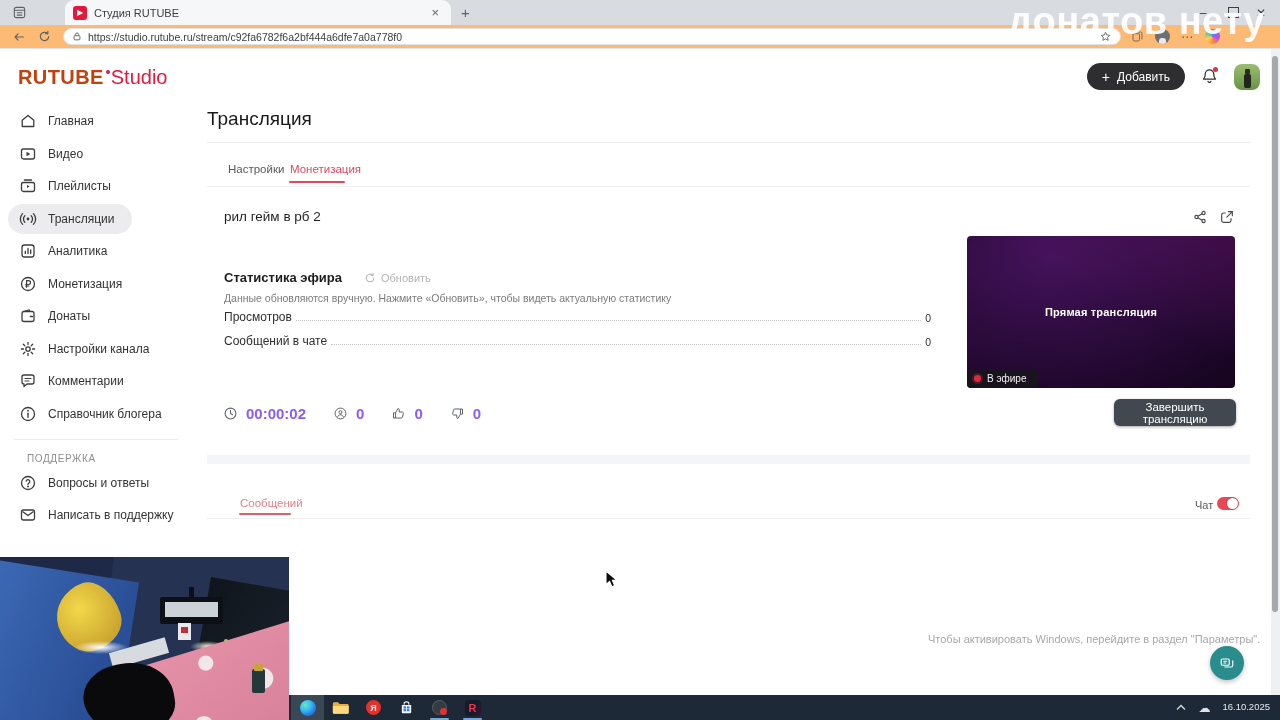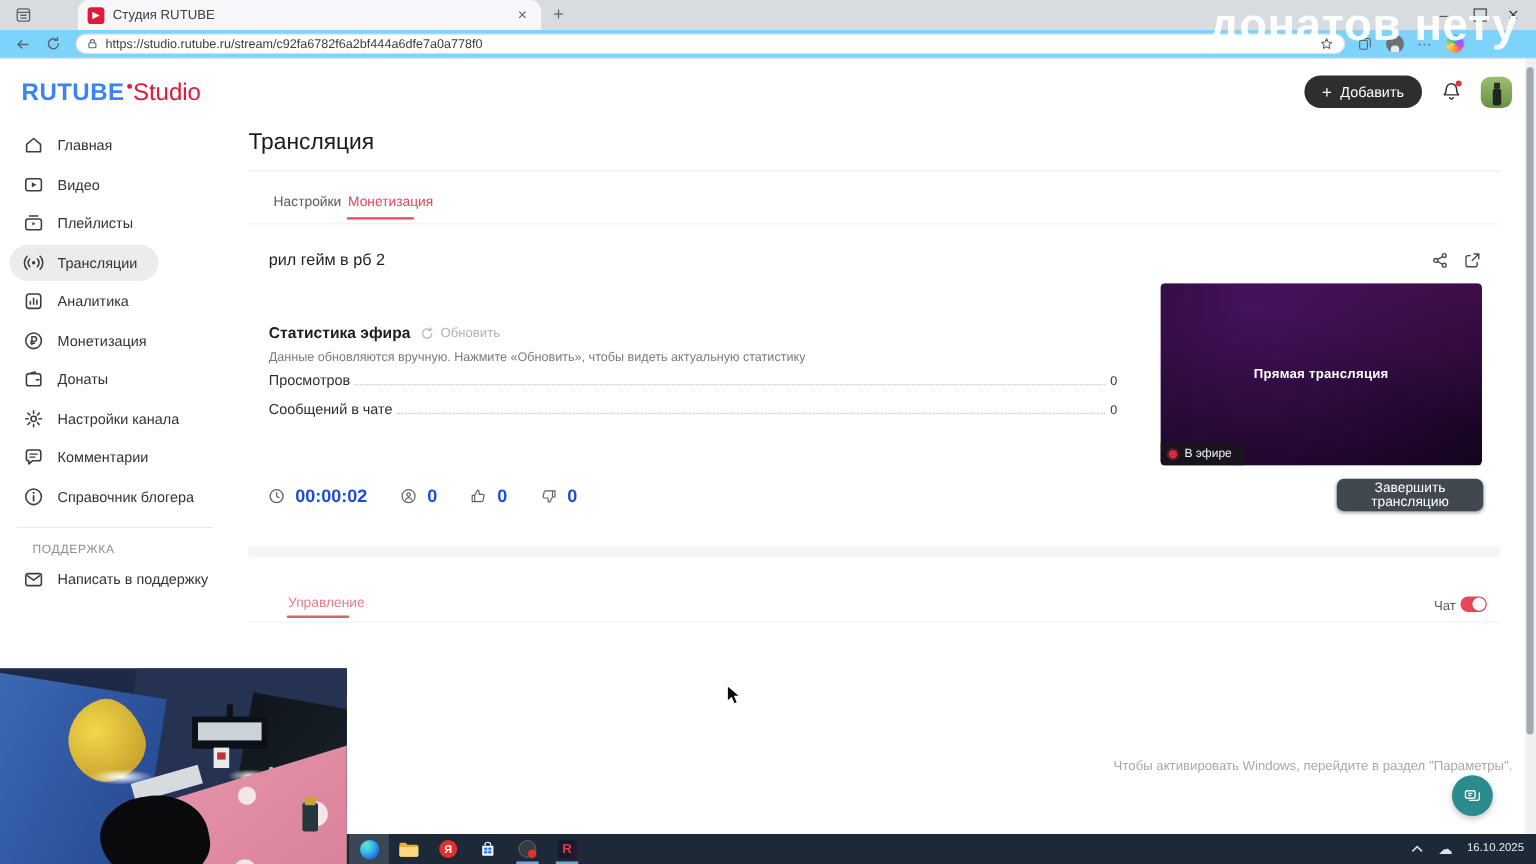--- a/index.html
+++ b/index.html
@@ -14,36 +14,36 @@
         display:flex;align-items:center;padding:0 8px;box-sizing:border-box}
   .favicon{width:14px;height:14px;border-radius:3px;background:#e3183a;display:flex;align-items:center;justify-content:center;
            color:#fff;font-size:8px;font-weight:700;margin-right:7px}
   .btab-title{flex:1;font-size:11px;color:#3c4043;white-space:nowrap;overflow:hidden;text-overflow:ellipsis}
   .btab-close{color:#5f6368;font-size:13px;line-height:1;padding:2px 4px;cursor:default}
   .newtab{margin-left:10px;color:#5f6368;font-size:15px;line-height:1}
   .wctl{position:absolute;top:0;height:25px;width:30px;display:flex;align-items:center;justify-content:center;color:#3c4043;font-size:12px}
   .wmin{right:62px}.wmax{right:32px}.wclose{right:4px}
   .wmax-box{width:9px;height:9px;border:1px solid #3c4043}
 
-  .toolbar{position:absolute;left:0;top:25px;right:0;height:23px;background:#7dd3fc;border-bottom:1px solid #e1e3e6;
+  .toolbar{position:absolute;left:0;top:25px;right:0;height:23px;background:#fdba74;border-bottom:1px solid #e1e3e6;
            display:flex;align-items:center;z-index:5}
   .navbtn{margin-left:12px;color:#5f6368}
   .addressbar{margin-left:12px;width:1058px;height:17px;background:#fff;border:1px solid #dfe1e5;border-radius:9px;
               display:flex;align-items:center;padding:0 8px;box-sizing:border-box}
   .lock{color:#5f6368;margin-right:6px}
   .url{flex:1;font-size:10.5px;color:#3c4043;white-space:nowrap;overflow:hidden}
   .tb-icons{display:flex;align-items:center;gap:11px;margin-left:10px;color:#5f6368}
   .profile-circ{width:15px;height:15px;border-radius:50%;background:#6b7075;display:flex;align-items:flex-end;justify-content:center;overflow:hidden}
   .profile-circ i{display:block;width:7px;height:6px;background:#e8eaed;border-radius:3px 3px 0 0;margin-bottom:0}
   .more-ic{font-size:12px;letter-spacing:1px;color:#5f6368}
   .copilot{width:15px;height:15px;border-radius:50%;background:conic-gradient(from 30deg,#5c79ff,#b84ef0,#ff8a3c,#ffd24a,#34c3a0,#5c79ff)}
 
   
   .logo{position:absolute;left:18px;top:66px;display:flex;align-items:center;z-index:1}
-  .logo .l1{font-size:20px;font-weight:800;letter-spacing:.4px;color:#3b82f6}
+  .logo .l1{font-size:20px;font-weight:800;letter-spacing:.4px;color:#c2410c}
   .logo .ldot{width:4px;height:4px;border-radius:50%;background:#e3183a;margin:-12px 1px 0 2px}
   .logo .l2{font-size:20px;font-weight:400;color:#e3183a}
   .hdr-actions{position:absolute;right:20px;top:63px;display:flex;align-items:center;gap:15px;z-index:1}
   .add-btn{height:27px;padding:0 15px;border-radius:16px;background:#2e2e30;color:#fff;display:flex;align-items:center;gap:7px;
            font-size:12px;border:none}
   .add-plus{font-size:14px;line-height:1;font-weight:400}
   .bell{position:relative;color:#2f2f2f}
   .bell-dot{position:absolute;right:1px;top:0;width:5px;height:5px;border-radius:50%;background:#e0313f}
   .avatar{position:relative;width:26px;height:26px;border-radius:8px;background:linear-gradient(180deg,#9dbd72,#679343);overflow:hidden}
   .av-body{position:absolute;left:10px;top:10px;width:7px;height:14px;background:#22251f;border-radius:2px}
@@ -75,34 +75,34 @@
     background:
       linear-gradient(205deg, rgba(150,30,150,.25), rgba(0,0,0,0) 45%),
       radial-gradient(130% 150% at 30% 15%, #43125a 0%, #2c0b3c 38%, #190524 68%, #0d0313 100%);
     display:flex;align-items:center;justify-content:center}
   .preview-label{font-size:11px;font-weight:600;color:#fff;letter-spacing:.2px}
   .onair{position:absolute;left:0;bottom:0;display:flex;align-items:center;gap:6px;background:rgba(22,22,26,.82);
          padding:4px 10px 4px 7px;border-radius:0 4px 0 0}
   .onair-dot{width:7px;height:7px;border-radius:50%;background:#d92b3d;box-shadow:0 0 0 2px rgba(217,43,61,.25)}
   .onair-txt{font-size:10px;color:#f2f2f2}
 
-  .stats-head{position:absolute;left:17px;top:166px;display:flex;align-items:center;gap:8px}
+  .stats-head{position:absolute;left:17px;top:166px;display:flex;align-items:center;gap:22px}
   .stats-title{font-size:13px;font-weight:700;color:#1c1c1c}
   .refresh-link{display:flex;align-items:center;gap:5px;color:#b3b3b5;font-size:11px}
   .stats-note{position:absolute;left:17px;top:188px;font-size:10.5px;color:#7b7b7d}
   .srow{position:absolute;left:17px;width:707px;display:flex;align-items:flex-end}
   .srow1{top:206px}.srow2{top:230px}
   .srow .lb{font-size:12px;color:#2e2e2e;white-space:nowrap}
   .srow .dots{flex:1;border-bottom:1px dotted #c6c6c8;margin:0 4px 3px 4px}
   .srow .vl{font-size:10.5px;color:#333}
 
   .live-row{position:absolute;left:16px;top:301px;display:flex;align-items:center}
   .lr-g{display:flex;align-items:center;gap:8px;margin-right:27px}
   .lr-g .lic{color:#5f6368}
-  .lr-num{font-size:15px;font-weight:700;color:#1d4ed8}
+  .lr-num{font-size:15px;font-weight:700;color:#8b5cf6}
   .end-btn{position:absolute;left:907px;top:295px;width:122px;height:27px;background:#41484f;border:none;border-radius:6px;
            color:#fff;font-size:11.5px;box-shadow:0 1px 3px rgba(0,0,0,.35)}
 
   .gap-band{position:absolute;left:0;right:0;top:351px;height:9px;background:#f4f5f6}
   .msg-tab{position:absolute;left:33px;top:393px;font-size:11.5px;color:#e4808d}
   .msg-underline{position:absolute;left:32px;top:409px;width:52px;height:2px;background:#d8616e;border-radius:1px}
   .chat-label{position:absolute;left:988px;top:395px;font-size:11px;color:#5a5a5a}
   .toggle{position:absolute;left:1010px;top:393px;width:22px;height:13px;border-radius:7px;background:#e84855}
   .toggle .knob{position:absolute;right:1px;top:1px;width:11px;height:11px;border-radius:50%;background:#fff;box-shadow:0 0 2px rgba(0,0,0,.3)}
 
@@ -353,20 +353,30 @@
             <path d="M9 8.2v4" stroke-width="1.4" stroke-linecap="round"></path>
             <circle cx="9" cy="5.7" r=".9" fill="currentColor" stroke="none"></circle>
           </svg>
         </span>
       <span class="nvlb">Справочник блогера</span>
     </div>
     <div class="sb-div"></div>
     <div class="sb-sec">ПОДДЕРЖКА</div>
     <div class="nv">
       <span class="nvic">
+          <svg viewBox="0 0 18 18" width="18" height="18" fill="none" stroke="currentColor">
+            <circle cx="9" cy="9" r="6.5" stroke-width="1.3"></circle>
+            <path d="M7.2 7.2a1.8 1.8 0 1 1 2.7 1.8c-.6.4-.9.7-.9 1.4" stroke-width="1.3" stroke-linecap="round"></path>
+            <circle cx="9" cy="12.5" r=".9" fill="currentColor" stroke="none"></circle>
+          </svg>
+        </span>
+      <span class="nvlb">Вопросы и ответы</span>
+    </div>
+    <div class="nv">
+      <span class="nvic">
           <svg viewBox="0 0 18 18" width="18" height="18" fill="none" stroke="currentColor" stroke-width="1.3">
             <rect x="2.5" y="4" width="13" height="10" rx="1.8"></rect>
             <path d="M3.5 5.5 9 9.5l5.5-4" stroke-linejoin="round"></path>
           </svg>
         </span>
       <span class="nvlb">Написать в поддержку</span>
     </div>
   </div>
 
   <div class="main">
@@ -460,21 +470,21 @@
             </svg>
           </span>
         <span class="lr-num">0</span>
       </span>
     </div>
 
     <button class="end-btn">Завершить трансляцию</button>
 
     <div class="gap-band"></div>
 
-    <span class="msg-tab">Управление</span>
+    <span class="msg-tab">Сообщений</span>
     <span class="msg-underline"></span>
     <div class="hr hr3"></div>
     <span class="chat-label">Чат</span>
     <span class="toggle">
         <span class="knob"></span>
       </span>
   </div>
 
   <div class="wm">
     <div class="wm-sub">Чтобы активировать Windows, перейдите в раздел "Параметры".</div>

